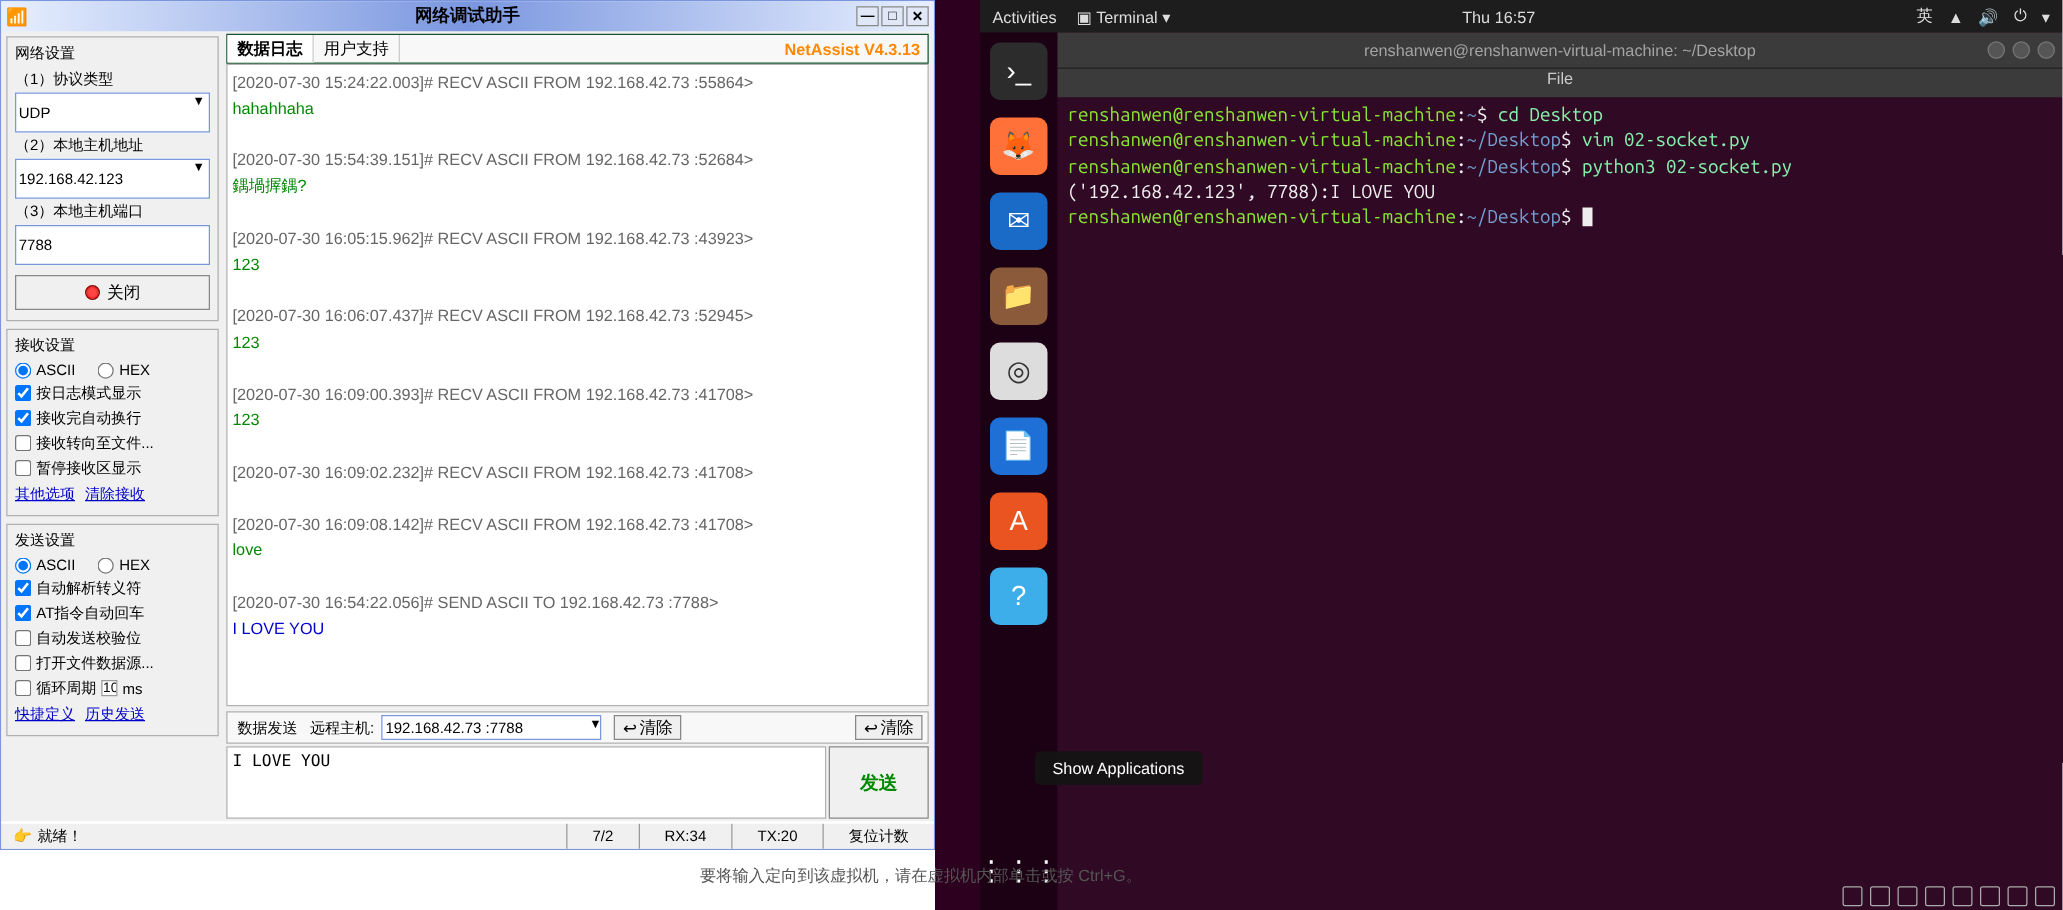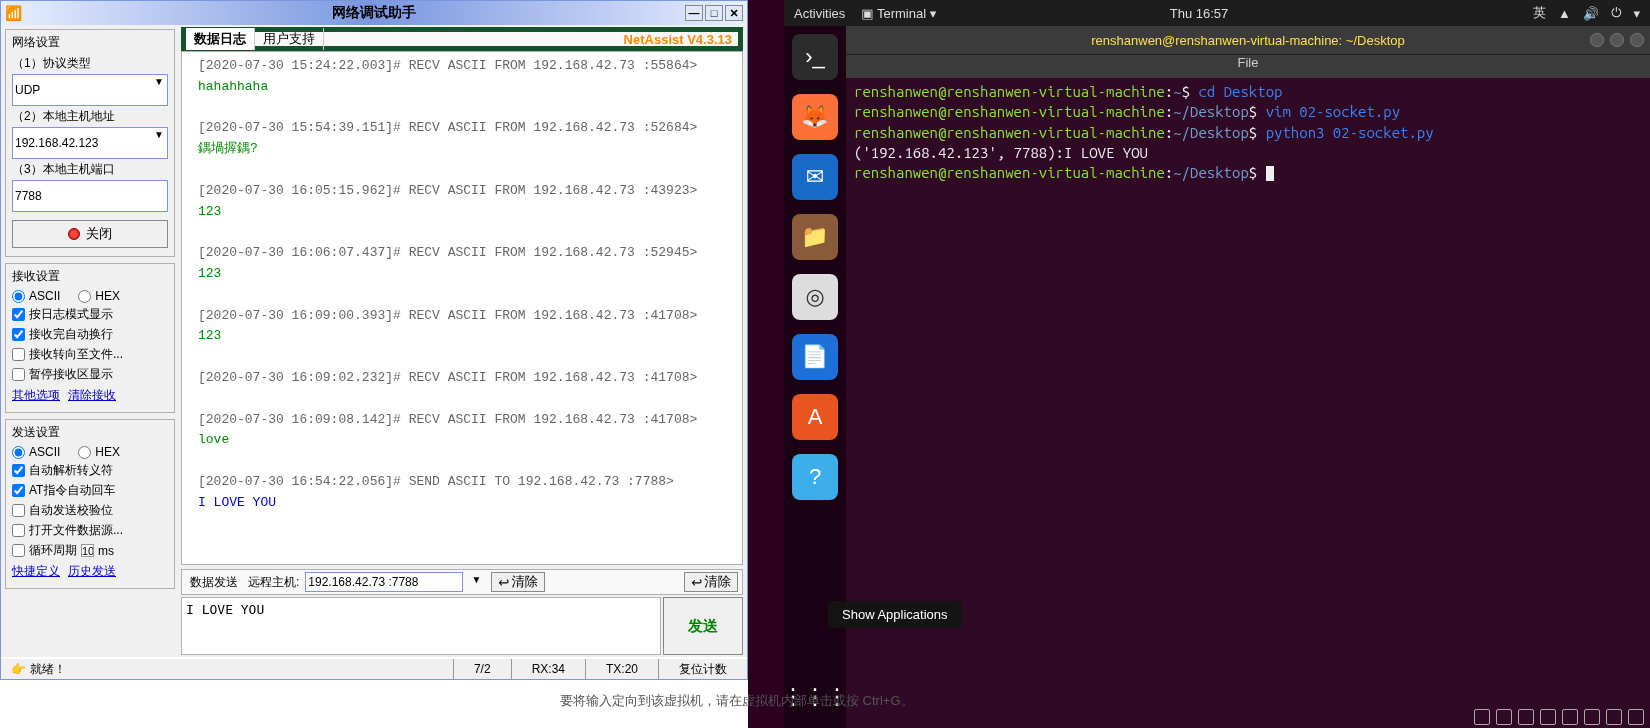--- a/index.html
+++ b/index.html
@@ -18,55 +18,55 @@
 .select-wrap { position: relative; }
 .select-wrap::after { content: "▼"; position: absolute; right: 4px; top: 2px; font-size: 10px; pointer-events: none; }
 .btn-close { display: flex; align-items: center; justify-content: center; gap: 6px; height: 28px; border: 1px solid #888; background: #f0f0f0; width: 100%; cursor: pointer; }
 .btn-close .dot { width: 12px; height: 12px; border-radius: 50%; background: radial-gradient(circle, #ff4444 40%, #cc0000); border: 1px solid #800; }
 .chk-row { display: flex; align-items: center; gap: 4px; margin: 3px 0; font-size: 12px; }
 .chk-row input { width: 13px; height: 13px; }
 .link-row { display: flex; gap: 8px; margin-top: 4px; }
 .link-row a { color: #0000cc; text-decoration: underline; font-size: 12px; cursor: pointer; }
 .inline-input { width: 40px; height: 18px; border: 1px solid #999; background: #fff; font-size: 11px; text-align: center; }
 .main-panel { flex: 1; display: flex; flex-direction: column; padding: 2px 4px 2px 2px; }
-.tabs-row { height: 24px; border: 5px solid #14532d; background: #f8f8f8; display: flex; align-items: center; position: relative; }
+.tabs-row { height: 24px; border: 1px solid #14532d; background: #f8f8f8; display: flex; align-items: center; position: relative; }
 .tab { padding: 2px 8px; font-size: 13px; border-right: 1px solid #ccc; cursor: pointer; }
 .tab.active { background: #fff; font-weight: bold; }
 .brand { position: absolute; right: 6px; color: #ff8800; font-weight: bold; font-size: 13px; }
-.log-area { flex: 1; border: 1px solid #b0b0b0; background: #fff; padding: 4px 16px; font-family: Liberation Mono, monospace; font-size: 13px; overflow-y: scroll; line-height: 1.6; color: #666; }
+.log-area { flex: 1; border: 1px solid #b0b0b0; background: #fff; padding: 4px 4px; font-family: Liberation Sans, sans-serif; font-size: 13px; overflow-y: scroll; line-height: 1.6; color: #666; }
 .log-line.msg { color: #008800; }
 .log-line.send { color: #0000cc; }
 .send-toolbar { height: 26px; border: 1px solid #b0b0b0; background: #f8f8f8; display: flex; align-items: center; gap: 6px; padding: 0 4px; margin-top: 4px; font-size: 12px; }
 .send-toolbar .tblbl { padding: 0 4px; }
-.host-input { width: 158px; height: 20px; border: 1px solid #7a96df; font-size: 12px; padding: 0 2px; }
+.host-input { width: 176px; height: 20px; border: 1px solid #7a96df; font-size: 12px; padding: 0 2px; }
 .tool-btn { height: 20px; padding: 0 6px; border: 1px solid #888; background: #f0f0f0; cursor: pointer; display: flex; align-items: center; gap: 2px; }
 .send-row { display: flex; height: 58px; margin-top: 2px; }
 .send-text { flex: 1; border: 1px solid #b0b0b0; background: #fff; padding: 4px; font-family: Consolas, monospace; font-size: 13px; resize: none; }
 .send-btn { width: 80px; border: 1px solid #888; background: #f0f0f0; font-size: 15px; font-weight: bold; color: #008800; cursor: pointer; margin-left: 2px; }
 .statusbar { height: 22px; border-top: 2px solid #fff; background: #f0f0f0; display: flex; align-items: center; font-size: 12px; }
 .statusbar .cell { border-left: 1px solid #999; padding: 0 20px; height: 100%; display: flex; align-items: center; }
 .statusbar .ready { padding: 0 10px; display: flex; align-items: center; gap: 4px; flex:1;}
 .hand-icon { color: #cc8800; }
 
 .ubuntu { flex: 1; background: #2c001e; display: flex; flex-direction: column; position: relative; padding-left: 36px; }
 .ub-topbar { height: 26px; background: #1d1d1d; color: #ddd; display: flex; align-items: center; font-size: 13px; padding: 0 10px; gap: 16px; }
 .ub-topbar .center { position: absolute; left: 50%; transform: translateX(-50%); }
 .ub-topbar .right { margin-left: auto; display: flex; gap: 12px; align-items: center; }
 .ub-body { flex: 1; display: flex; }
 .ub-dock { width: 62px; background: rgba(0,0,0,0.35); display: flex; flex-direction: column; align-items: center; padding: 8px 0; gap: 14px; }
 .dock-icon { width: 46px; height: 46px; border-radius: 8px; display: flex; align-items: center; justify-content: center; font-size: 22px; color: #fff; }
 .ub-main { flex: 1; display: flex; flex-direction: column; }
-.term-titlebar { height: 28px; background: #3b3b3b; color: #fde047; display: flex; align-items: center; justify-content: center; position: relative; font-size: 13px; }
+.term-titlebar { height: 28px; background: #3b3b3b; color: #a3a3a3; display: flex; align-items: center; justify-content: center; position: relative; font-size: 13px; }
 .term-winbtns { position: absolute; right: 6px; display: flex; gap: 6px; }
 .term-winbtns span { width: 14px; height: 14px; border-radius: 50%; background: #555; display: inline-block; border:1px solid #777; }
 .term-menubar { height: 24px; background: #3b3b3b; color: #ccc; display: flex; align-items: center; gap: 16px; padding: 0 10px; font-size: 13px; border-top: 1px solid #222; flex-direction: column; }
 .term-content { flex: 1; background: #300a24; color: #fff; font-family: "Ubuntu Mono", Consolas, monospace; font-size: 15px; padding: 4px 8px; line-height: 1.35; }
 .prompt-user { color: #8ae234; }
 .prompt-path { color: #729fcf; }
-.prompt-cmd { color: #3b82f6; }
+.prompt-cmd { color: #86efac; }
 .cursor-block { display: inline-block; width: 8px; height: 15px; background: #eee; vertical-align: text-bottom; }
 .show-apps { position: absolute; left: 80px; bottom: 100px; background: rgba(20,20,20,0.9); color: #fff; padding: 6px 14px; border-radius: 4px; font-size: 13px; }
 
 .vm-hintbar { position: absolute; bottom: 18px; left: 560px; color: #555; font-size: 13px; }
 .vm-tray { position: absolute; bottom: 0; right: 0; height: 22px; display: flex; align-items: center; gap: 6px; padding: 0 6px; color: #888; font-size: 12px; }
 .vm-tray .ico { width: 16px; height: 16px; border: 1px solid #aaa; border-radius: 2px; }
 </style>
 </head>
 <body>
 

